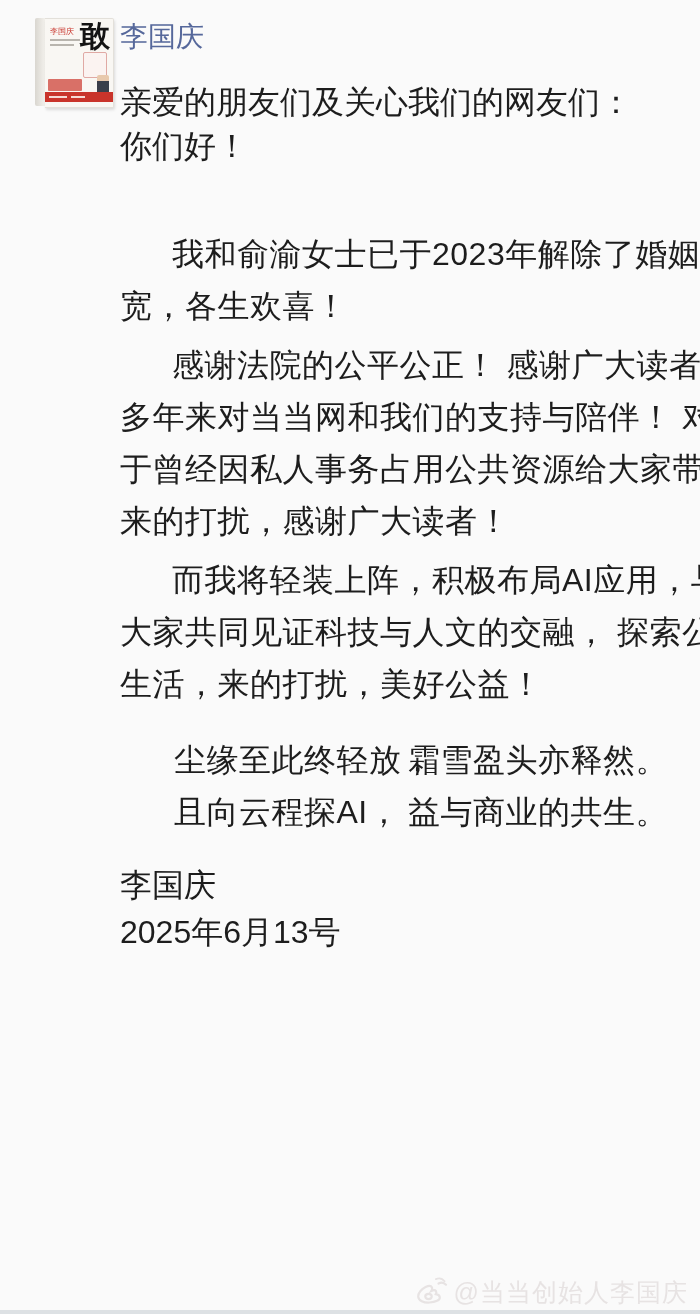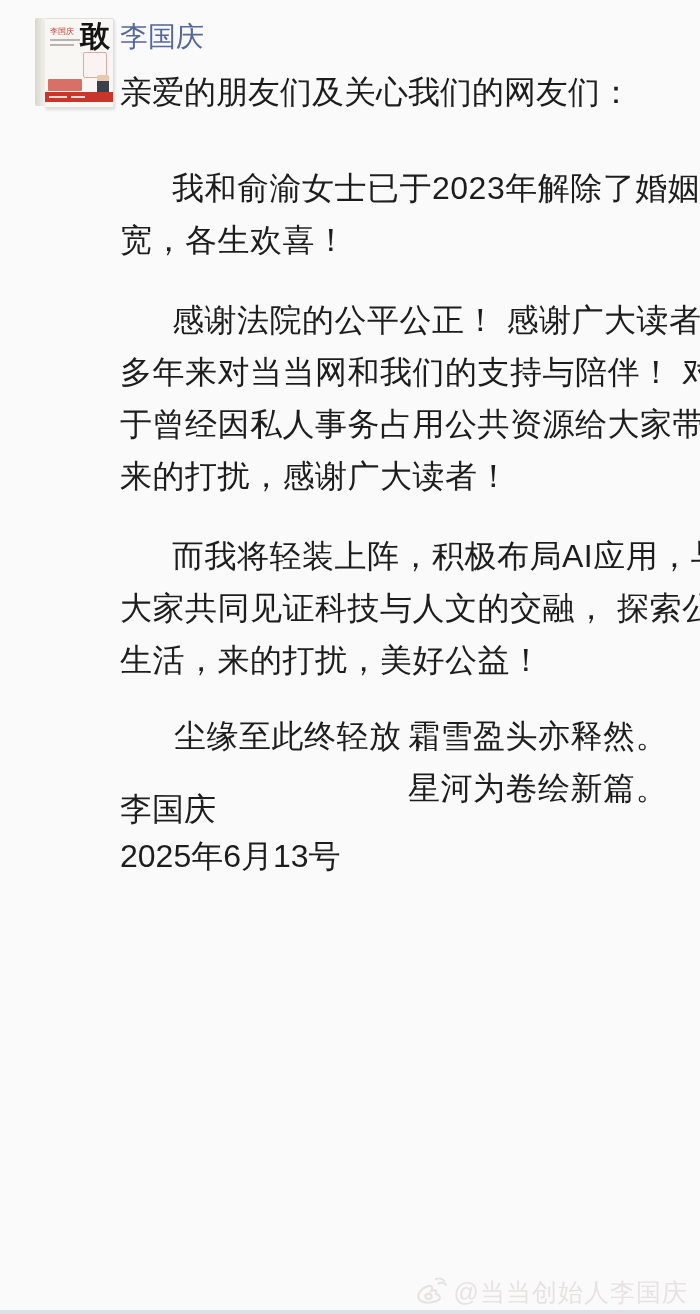--- a/index.html
+++ b/index.html
@@ -56,24 +56,24 @@
     border-radius:2px 2px 0 0;
   }
   .book-red-block { position:absolute; left:3px; bottom:16px; width:34px; height:12px; background:#d4584e; opacity:.85; border-radius:1px; }
 
   
   .content { position:absolute; left:120px; top:20px; width:566px; }
   .username {
     font-size:28px; line-height:34px; font-weight:500;
     color:var(--username,#56689b); cursor:pointer; display:inline-block;
   }
-  .salutation { margin-top:16px; }
+  .salutation { margin-top:26px; }
   .salutation .s-line { font-size:32px; line-height:44px; white-space:nowrap; }
-  .para { margin-top:28px; }
-  .para.first-para { margin-top:48px; }
+  .para { margin-top:7px; }
+  .para.first-para { margin-top:60px; }
   .para .line { font-size:32px; line-height:52px; white-space:nowrap; letter-spacing:.5px; }
   .para .line.indent { padding-left:52px; }
   .poem { margin-top:24px; }
   .poem .poem-line {
     position:relative; font-size:32px; line-height:52px;
     padding-left:54px; white-space:nowrap; letter-spacing:.5px;
   }
   .poem .poem-line .right { position:absolute; left:288px; top:0; }
   .signature-block { margin-top:24px; }
   .signature-block .sig-line { font-size:32px; line-height:47px; white-space:nowrap; }
@@ -113,20 +113,21 @@
         <span class="book-band-dash" style="left:26px;width:14px;"></span>
       </div>
     </div>
   </div>
 
   <div class="content">
     <div class="username">李国庆</div>
 
     <div class="salutation">
         <div class="s-line">亲爱的朋友们及关心我们的网友们：</div>
+        <div class="s-line">你们好！</div>
       </div>
 
     <div>
         <div class="para first-para">
           <div class="line indent">我和俞渝女士已于2023年解除了婚姻</div>
           <div class="line">宽，各生欢喜！</div>
         </div>
         <div class="para">
           <div class="line indent">感谢法院的公平公正！ 感谢广大读者</div>
           <div class="line">多年来对当当网和我们的支持与陪伴！ 对</div>
@@ -135,21 +136,21 @@
         </div>
         <div class="para">
           <div class="line indent">而我将轻装上阵，积极布局AI应用，与</div>
           <div class="line">大家共同见证科技与人文的交融， 探索公</div>
           <div class="line">生活，来的打扰，美好公益！</div>
         </div>
       </div>
 
     <div class="poem">
         <div class="poem-line"><span>尘缘至此终轻放，</span><span class="right">霜雪盈头亦释然。</span></div>
-        <div class="poem-line"><span class="right">星河为卷绘新篇。</span></div>
+        <div class="poem-line"><span>且向云程探AI，</span><span class="right">益与商业的共生。</span></div>
       </div>
 
     <div class="signature-block">
       <div class="sig-line">李国庆</div>
       <div class="sig-line">2025年6月13号</div>
     </div>
   </div>
 
   <div class="watermark">
     <span>

